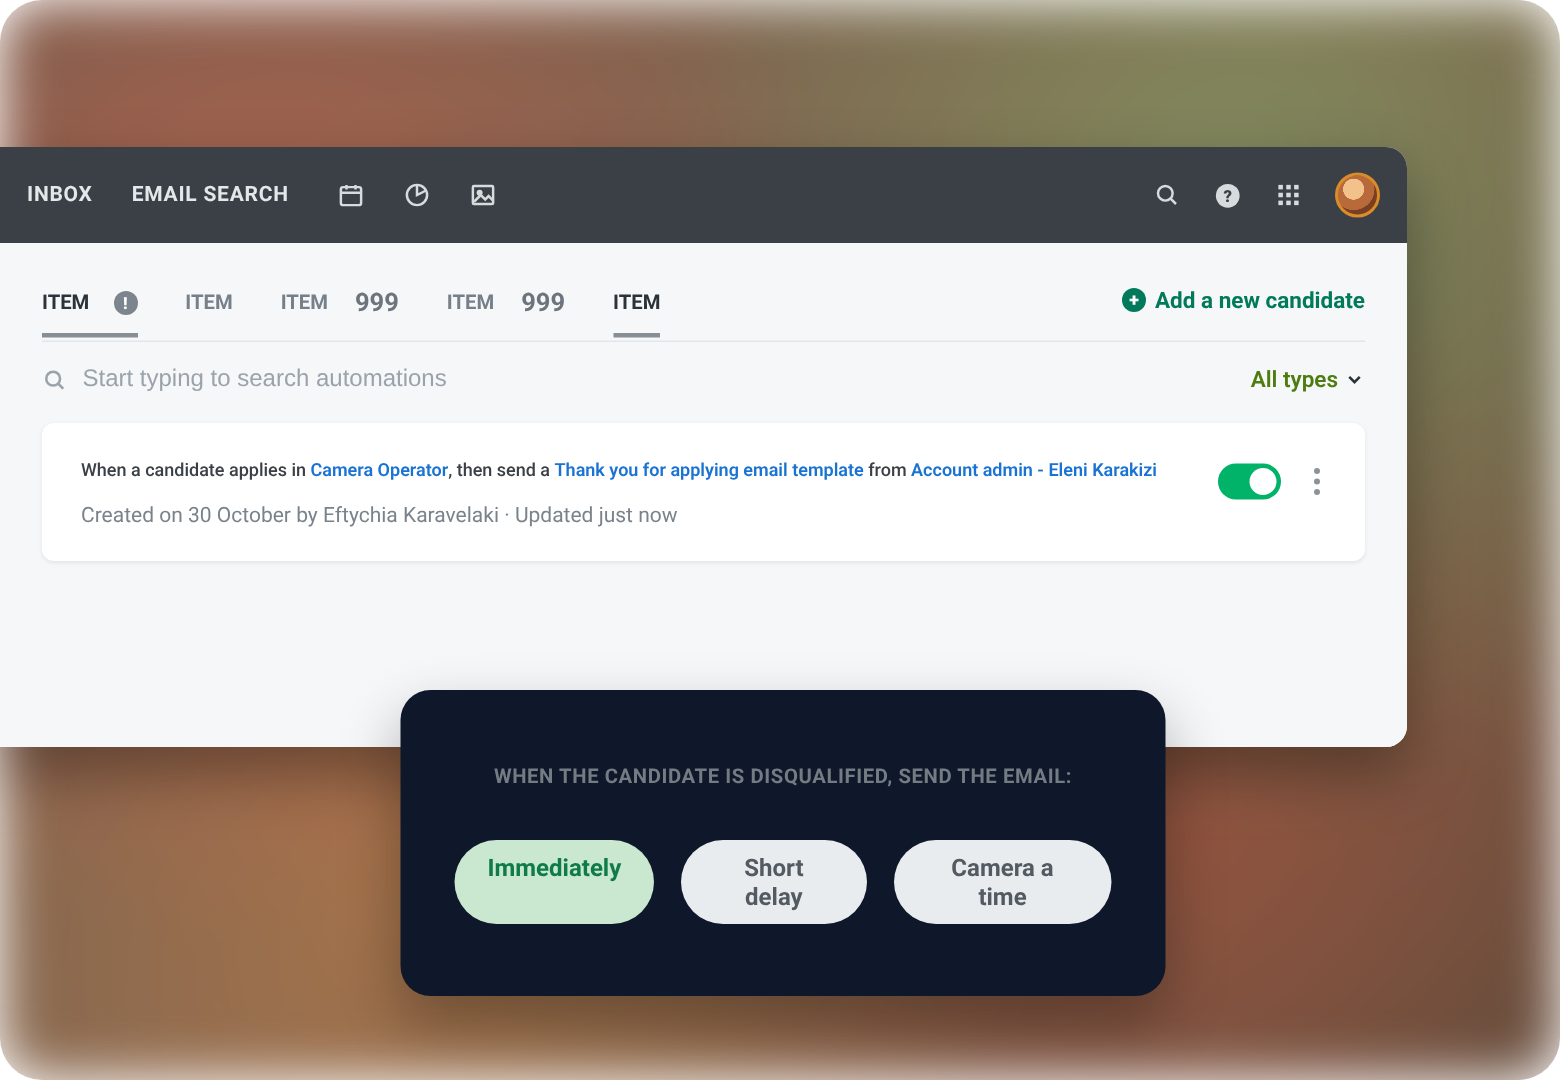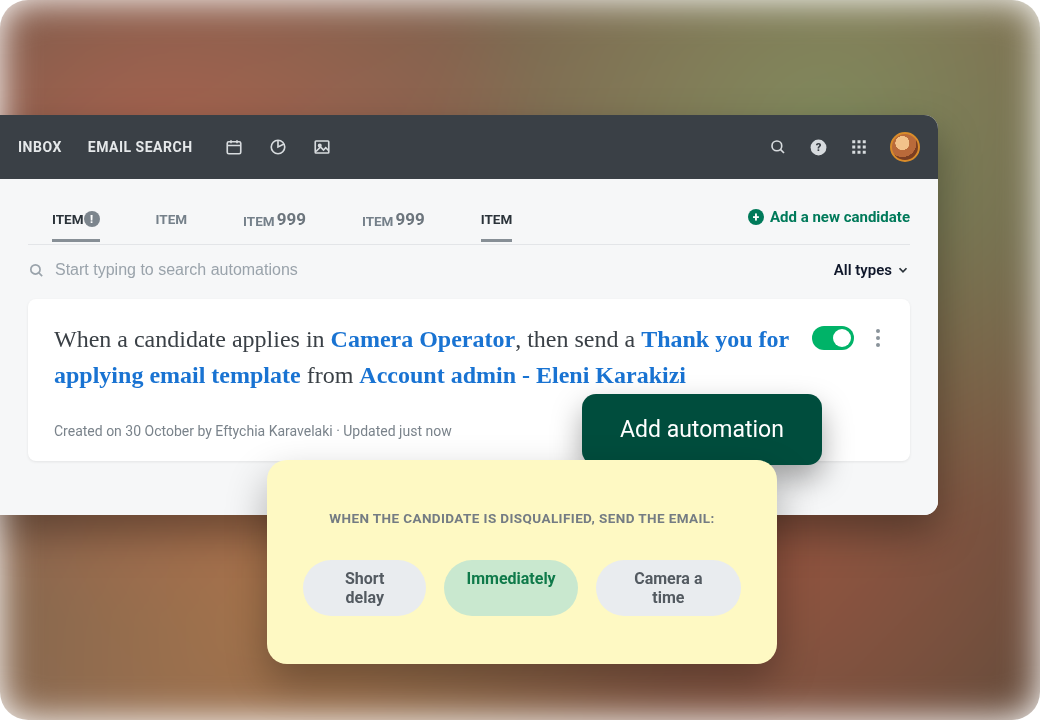--- a/index.html
+++ b/index.html
@@ -14,21 +14,21 @@
       linear-gradient(135deg, #6b5a4a, #8a6a52, #5a4a3a);
     filter: blur(18px);
     position: absolute; inset: 0;
     border-radius: 28px;
   }
   .backdrop-frame {
     position: absolute; inset: 0; border-radius: 28px; overflow: hidden;
   }
   .app-window {
     position: absolute;
-    left: 0; top: 115px;
+    left: 0; top: 98px;
     width: 938px; height: 400px;
     background: #fff;
     border-radius: 0 14px 14px 0;
     box-shadow: 0 18px 40px rgba(0,0,0,0.35);
     overflow: hidden;
   }
   .topbar {
     height: 64px;
     background: #3a4046;
     display: flex; align-items: center;
@@ -44,55 +44,54 @@
   .topbar-right { display: flex; align-items: center; gap: 22px; }
   .icon { display: inline-flex; align-items: center; justify-content: center; }
   .avatar {
     width: 30px; height: 30px; border-radius: 50%;
     background: radial-gradient(circle at 40% 35%, #f2c28a 0 30%, #b96a3a 31% 60%, #7a3e22 61% 100%);
     border: 2px solid #d98c2a;
   }
   .body-area { padding: 20px 28px 0 28px; background: #f6f7f8; height: calc(100% - 64px); }
   .tabs-row { display: flex; align-items: center; border-bottom: 1px solid #e3e5e8; }
   .tab {
-    display: flex; align-items: flex-end; gap: 0;
+    display: flex; align-items: center; gap: 16px;
     padding: 10px 0 12px 0; margin-right: 32px;
     font-size: 13.5px; font-weight: 700; color: #75808a;
     border-bottom: 3px solid transparent;
     cursor: pointer;
-    margin-left: 24px;
   }
   .tab.active { color: #2b333a; border-bottom-color: #878f96; }
   .tab-badge-alert {
     width: 16px; height: 16px; border-radius: 50%; background: #7c858d;
     display: inline-flex; align-items: center; justify-content: center;
     color: #fff; font-size: 11px; font-weight: 900;
   }
   .tab-count { font-size: 17px; font-weight: 700; color: #6c757d; margin-left: 2px; }
   .tabs-right { margin-left: auto; display: flex; align-items: center; color: #007a5a; font-weight: 700; font-size: 15px; gap: 6px; padding-bottom: 10px; cursor: pointer;}
   .plus-circle {
     width: 16px; height: 16px; border-radius: 50%; background: #007a5a; color: #fff;
     display: inline-flex; align-items: center; justify-content: center; font-size: 12px; font-weight: 900;
   }
   .search-row { display: flex; align-items: flex-end; margin-top: 16px; gap: 10px; }
   .search-wrap { flex: 1; display: flex; align-items: center; gap: 10px; color: #9aa3ab; }
   .search-input {
     border: none; outline: none; background: transparent;
     font-size: 16px; color: #5a636b; width: 100%;
   }
   .search-input::placeholder { color: #9aa3ab; }
-  .filter { font-size: 15px; font-weight: 600; color: #0f172a; display: flex; align-items: center; gap: 4px; cursor: pointer;}
+  .filter { font-size: 15px; font-weight: 600; color: #4d7c0f; display: flex; align-items: center; gap: 4px; cursor: pointer;}
   .automation-card {
     background: #fff; border-radius: 8px; box-shadow: 0 1px 3px rgba(0,0,0,0.08);
     margin-top: 20px; padding: 22px 26px;
     display: flex; align-items: flex-start; gap: 20px;
   }
-  .automation-text { flex: 1; font-size: 24px; line-height: 1.5; color: #3a4046; font-weight: 500; font-family: Liberation Serif, serif;}
+  .automation-text { flex: 1; font-size: 12px; line-height: 1.5; color: #3a4046; font-weight: 500;}
   .automation-text .link { color: #1973d2; font-weight: 600; }
-  .automation-meta { margin-top: 30px; font-size: 14px; color: #7a838b; font-weight: 400;}
+  .automation-meta { margin-top: 14px; font-size: 14px; color: #7a838b; font-weight: 400;}
   .card-controls { display: flex; align-items: center; gap: 18px; padding-top: 4px; }
   .toggle {
     width: 42px; height: 24px; border-radius: 12px; background: #00b368; position: relative; cursor: pointer;
   }
   .toggle::after {
     content: ""; position: absolute; right: 3px; top: 3px; width: 18px; height: 18px;
     background: #fff; border-radius: 50%;
   }
   .kebab { display: flex; flex-direction: column; gap: 3px; padding: 4px; cursor: pointer;}
   .kebab span { width: 4px; height: 4px; background: #8a939a; border-radius: 50%; }
@@ -106,21 +105,21 @@
     padding: 22px 38px;
     border-radius: 14px;
     box-shadow: 0 14px 30px rgba(0,0,0,0.35);
     cursor: pointer;
   }
 
   .popup {
     position: absolute;
     left: 267px; top: 460px;
     width: 510px;
-    background: #fef9c3;
+    background: #0f172a;
     border-radius: 20px;
     box-shadow: 0 18px 40px rgba(0,0,0,0.3);
     padding: 50px 36px 48px 36px;
     text-align: center;
   }
   .popup-heading {
     font-size: 13.5px; font-weight: 700; letter-spacing: 0.4px; color: #747c83;
     margin-bottom: 34px;
   }
   .pill-row { display: flex; justify-content: center; gap: 18px; }
@@ -256,23 +255,22 @@
           <div class="kebab">
               <span></span>
               <span></span>
               <span></span>
             </div>
         </div>
       </div>
     </div>
   </div>
 
-  <div class="big-button">Add automation</div>
 
   <div class="popup">
     <div class="popup-heading">WHEN THE CANDIDATE IS DISQUALIFIED, SEND THE EMAIL:</div>
     <div class="pill-row">
+      <div class="pill selected">Immediately</div>
       <div class="pill">Short delay</div>
-      <div class="pill selected">Immediately</div>
       <div class="pill">Camera a time</div>
     </div>
   </div>
 </div>
 
 </body></html>

